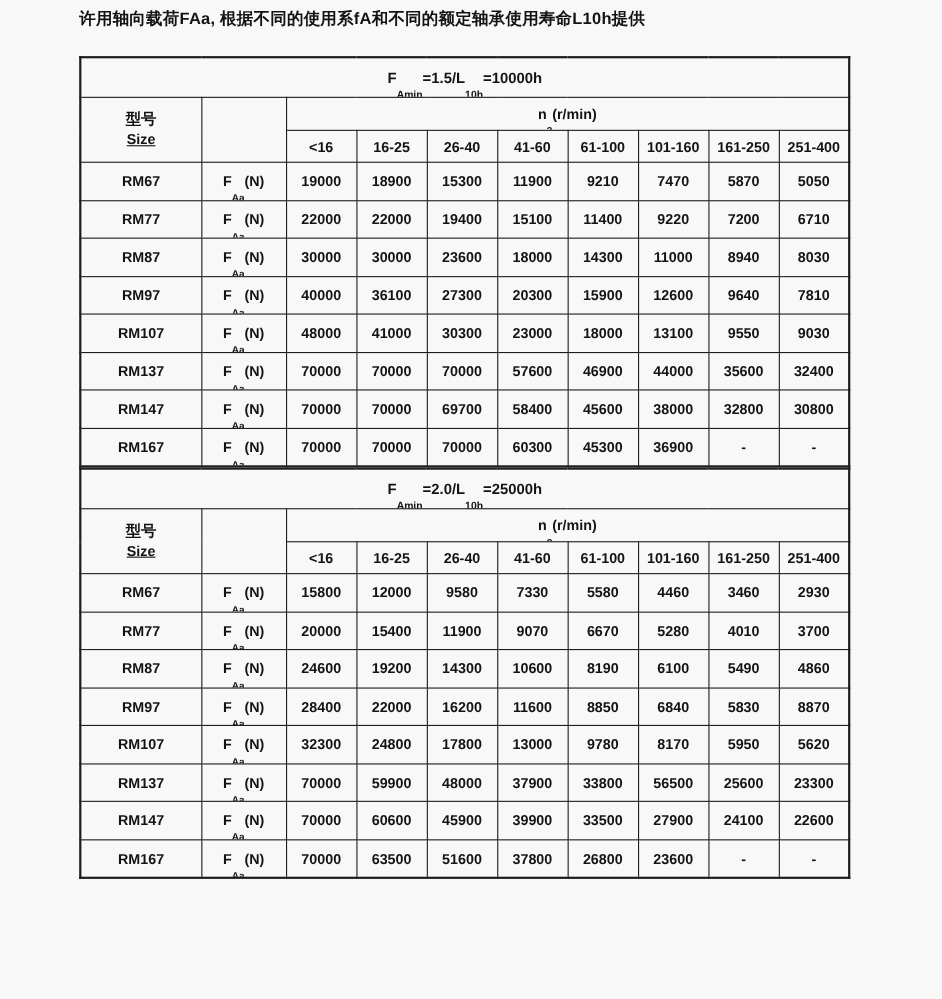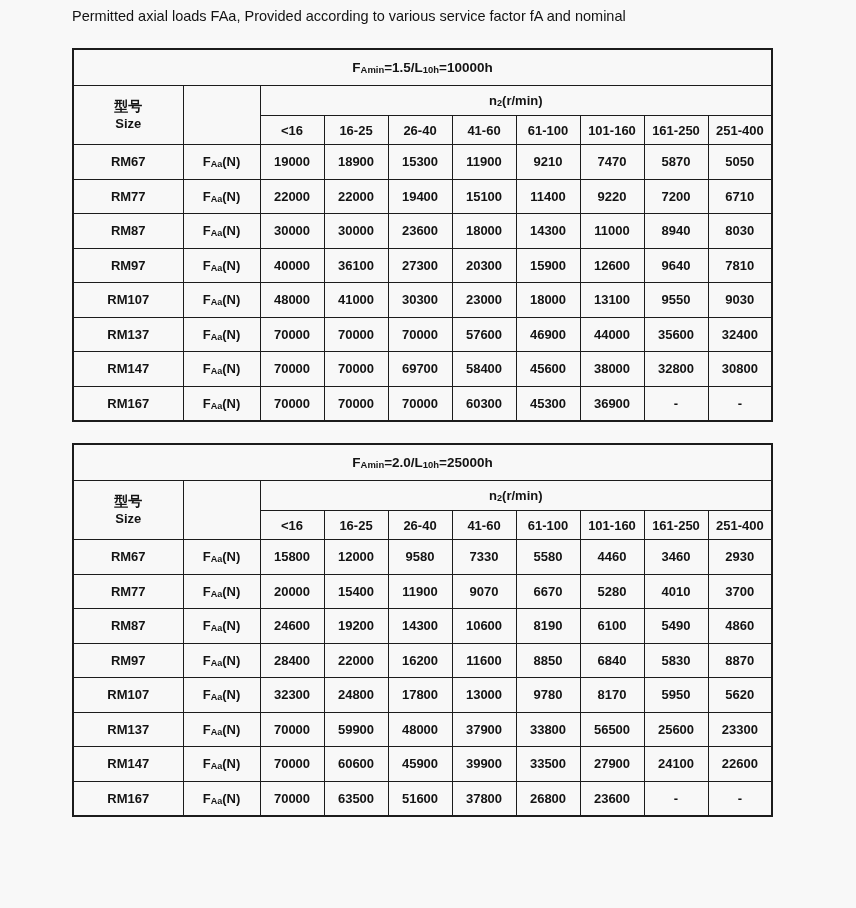--- a/index.html
+++ b/index.html
@@ -31,51 +31,51 @@
   }
   table.load-table {
     border-collapse: collapse;
     table-layout: fixed;
     width: 698px;
     margin-left: 72px;
     background: transparent;
     border: 2px solid var(--border, #1c1c1c);
   }
   #table1 { margin-top: 24px; }
-  #table2 { margin-top: 21px; }
+  #table2 { }
   td {
     border: 1.5px solid var(--border, #1c1c1c);
     text-align: center;
     vertical-align: middle;
     font-size: 13px;
     font-weight: bold;
     padding: 0;
     overflow: hidden;
     white-space: nowrap;
   }
   tr.title-row td { height: 35px; font-size: 13.5px; }
   tr.head-row-1 td { height: 29px; }
   tr.head-row-2 td { height: 28px; }
   tr.data-row td { height: 33.5px; }
   td .size-zh { font-size: 14px; line-height: 17px; font-family: Liberation Mono, monospace; }
-  td .size-en { font-size: 13px; line-height: 16px; }
+  td .size-en { font-size: 13px; line-height: 16px; text-decoration: underline; }
   sub {
     font-size: 70%;
     vertical-align: baseline;
     position: relative;
-    top: 1px;
+    top: 14px;
     line-height: 1;
   }
 </style>
 </head>
 <body>
 
 <div class="page">
   <div class="heading">
-    <p class="en">Permitted axial loads FAa, Provided according to various service factor fA and nominal</p>
+    <p class="zh">许用轴向载荷FAa, 根据不同的使用系fA和不同的额定轴承使用寿命L10h提供</p>
   </div>
   <table class="load-table" id="table1">
       <colgroup>
         <col style="width: 110px;">
         <col style="width: 77px;">
         <col style="width: 64px;">
         <col style="width: 64px;">
         <col style="width: 64px;">
         <col style="width: 64px;">
         <col style="width: 64px;">

